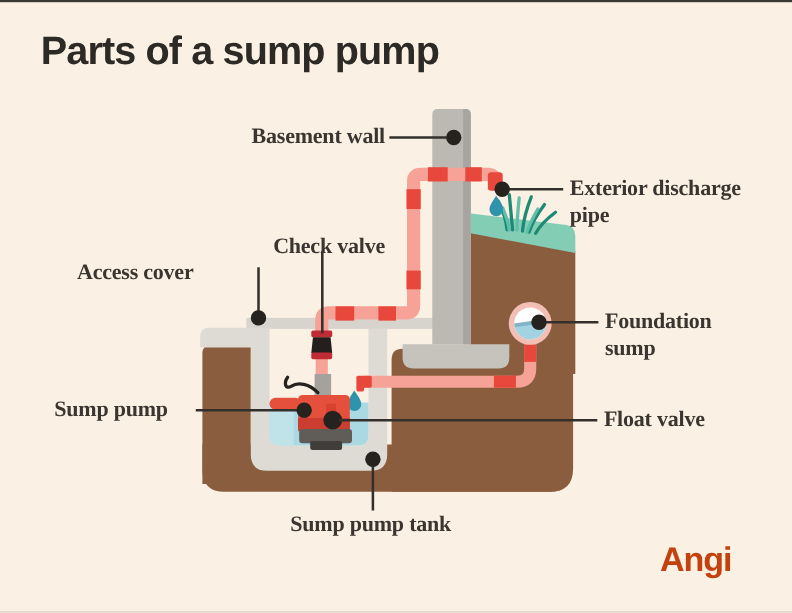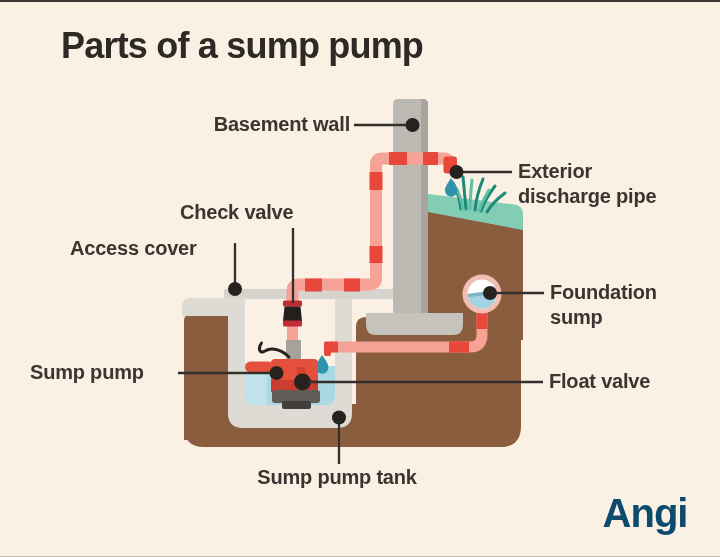--- a/index.html
+++ b/index.html
@@ -1,32 +1,32 @@
 <!DOCTYPE html>
 <html><head>
 <meta charset="utf-8">
 <style>
   html,body{margin:0;padding:0;}
   body{width:720px;height:557px;overflow:hidden;font-family:"Liberation Sans",sans-serif;}
   #stage{position:relative;width:720px;height:557px;background:#FAF0E3;overflow:hidden;}
   #topline{position:absolute;left:0;top:0;width:720px;height:2px;background:#3B3733;}
   #bottomline{position:absolute;left:0;bottom:0;width:720px;height:1px;background:#C4BCB0;}
   #art{position:absolute;left:0;top:0;width:720px;height:557px;}
-  .title{position:absolute;left:37px;top:25px;font-size:36px;font-weight:700;letter-spacing:-0.8px;color:#2D2925;margin-left:24px;}
-  .lbl{position:absolute;font-size:20px;font-weight:700;line-height:25px;letter-spacing:-0.2px;color:#3A3530;}
+  .title{position:absolute;left:37px;top:25px;font-size:36px;font-weight:700;letter-spacing:-0.8px;color:#2D2925;}
+  .lbl{position:absolute;font-size:20px;font-weight:700;line-height:25px;letter-spacing:-0.2px;color:#3A3530;font-family:Liberation Serif, serif;}
   .lbl-basement{left:150px;top:112px;width:200px;text-align:right;}
-  .lbl-checkvalve{left:180px;top:200px;width:170px;text-align:left;}
+  .lbl-checkvalve{left:180px;top:212px;width:170px;text-align:right;}
   .lbl-accesscover{left:70px;top:236px;width:160px;text-align:left;}
-  .lbl-sumppump{left:30px;top:360px;width:142px;text-align:left;}
+  .lbl-sumppump{left:30px;top:360px;width:142px;text-align:center;}
   .lbl-tank{left:237px;top:465px;width:200px;text-align:center;}
   .lbl-exterior{left:518px;top:159px;width:160px;}
   .lbl-foundation{left:550px;top:280px;width:120px;}
   .lbl-float{left:549px;top:369px;width:160px;}
-  .brand{position:absolute;left:600px;top:491px;width:90px;text-align:center;
-         font-size:40px;font-weight:700;letter-spacing:-1px;color:#0c4a6e;}
+  .brand{position:absolute;left:600px;top:491px;width:90px;text-align:left;
+         font-size:31px;font-weight:700;letter-spacing:-1px;color:#c2410c;}
 </style>
 </head>
 <body>
 
 <div id="stage">
 
   <svg id="art" viewBox="0 0 720 557" xmlns="http://www.w3.org/2000/svg">
 
     <g fill="#8B5D3F">
       <path d="M184,321 Q184,314 191,314 L228,314 L228,440 L184,440 Z"></path>

